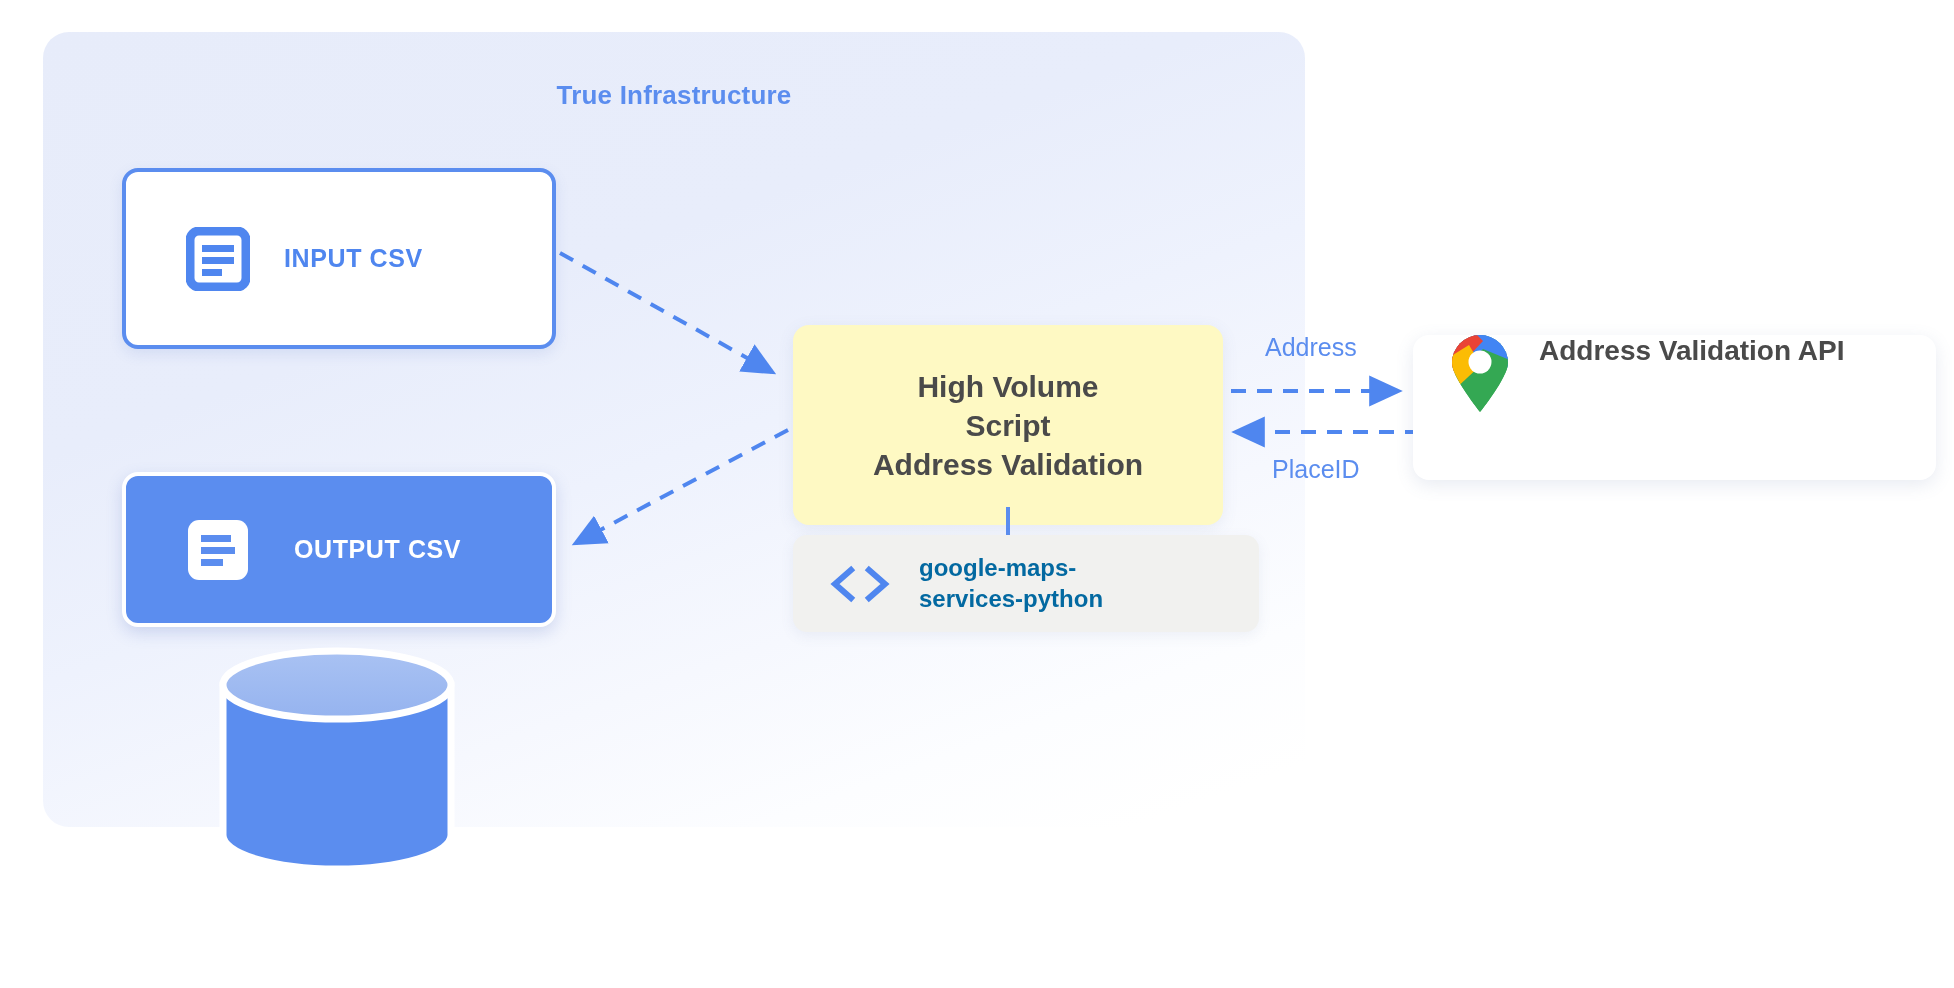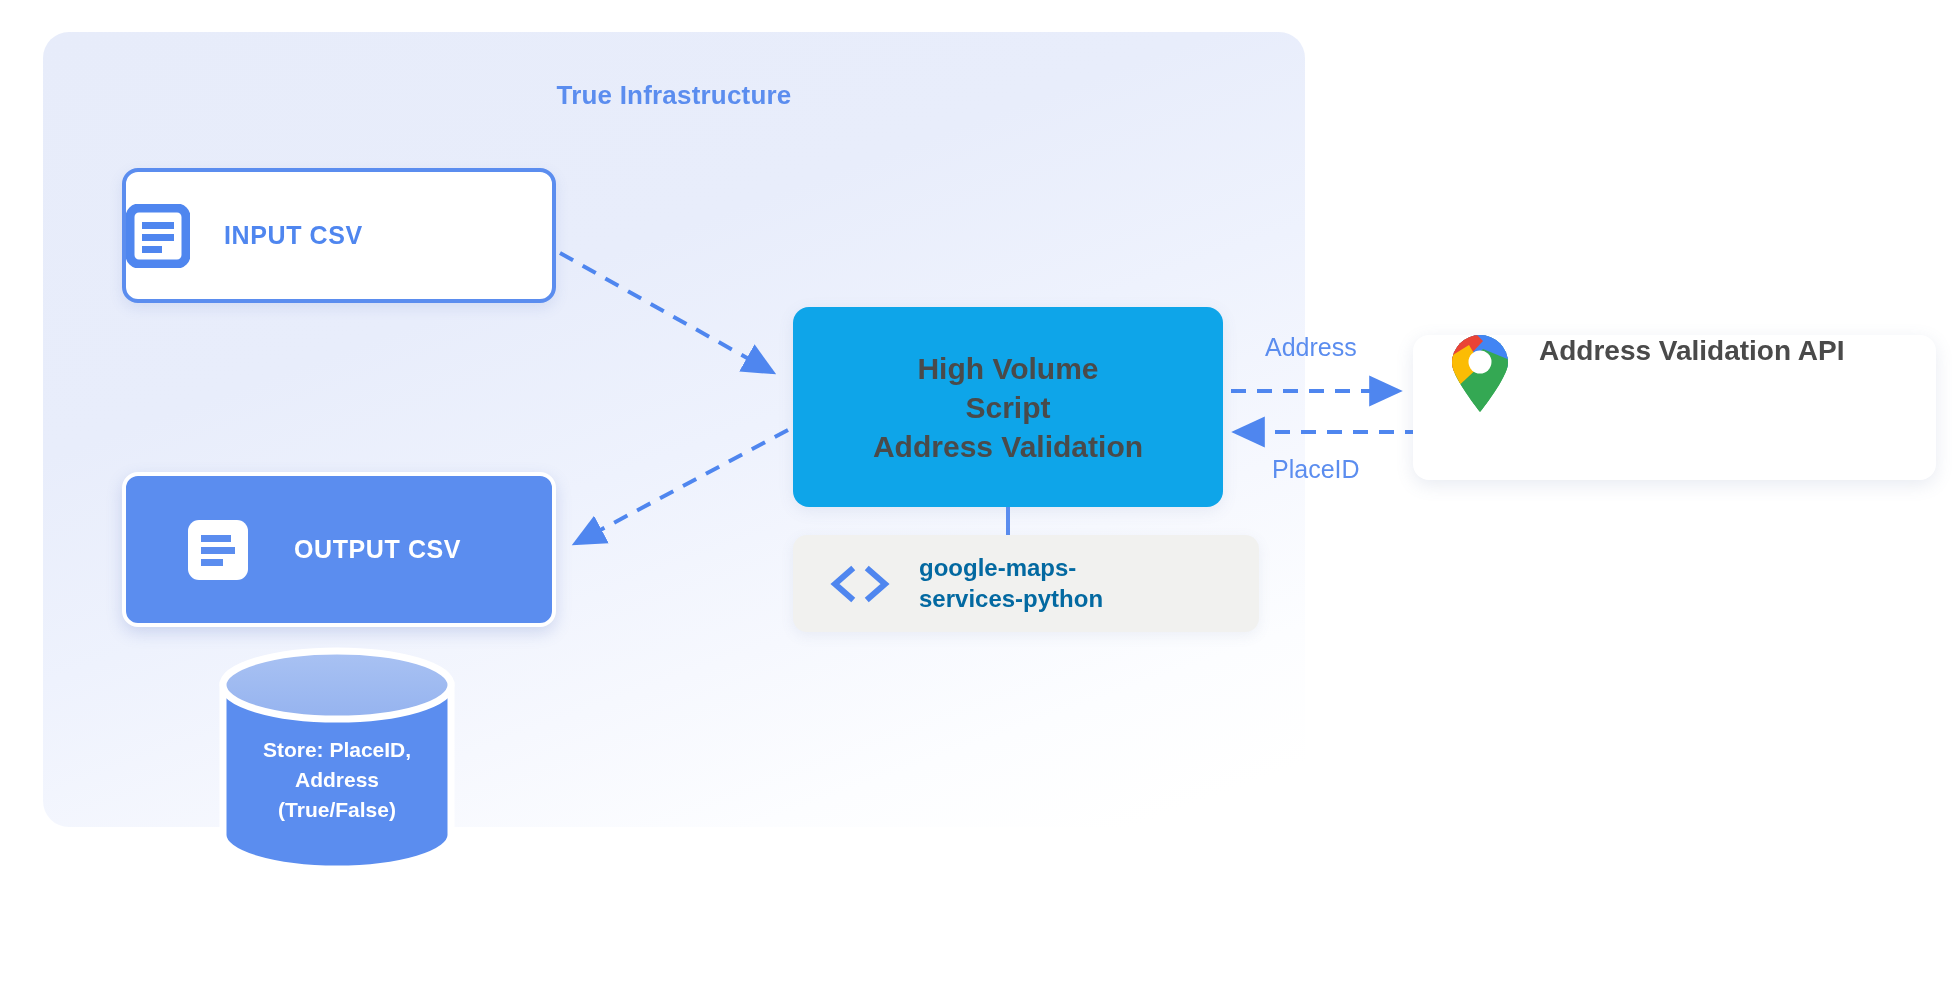--- a/index.html
+++ b/index.html
@@ -58,24 +58,25 @@
     display: flex;
     align-items: center;
     border-radius: 16px;
   }
 
   
   .input-csv {
     left: 122px;
     top: 168px;
     width: 434px;
-    height: 135px;
+    height: 181px;
     background: #ffffff;
     border: 4px solid #5b8def;
     box-shadow: 0 5px 14px rgba(80,110,190,0.13);
+    padding-left: 60px;
     gap: 34px;
   }
   .input-csv .label {
     font-size: 25px;
     font-weight: bold;
     color: #4f86ef;
     letter-spacing: 0.6px;
   }
 
   
@@ -97,25 +98,25 @@
     letter-spacing: 0.6px;
   }
 
   
   .doc-icon { width: 64px; height: 64px; flex: 0 0 auto; }
 
   
   .script-box {
     position: absolute;
     left: 793px;
-    top: 307px;
+    top: 325px;
     width: 430px;
     height: 200px;
     border-radius: 16px;
-    background: #0ea5e9;
+    background: #fef9c3;
     display: flex;
     align-items: center;
     justify-content: center;
     text-align: center;
     box-shadow: 0 4px 16px rgba(90,110,160,0.10);
   }
   .script-box .title {
     font-size: 30px;
     font-weight: bold;
     color: #4a4a4a;
@@ -276,25 +277,20 @@
     <svg viewBox="0 0 244 230" width="244" height="230">
       <defs>
         <linearGradient id="dbTop" x1="0" y1="0" x2="0" y2="1">
           <stop offset="0%" stop-color="#a9c2f3"></stop>
           <stop offset="100%" stop-color="#95b3ef"></stop>
         </linearGradient>
       </defs>
       <path d="M8,40 L8,190 A114,34 0 0 0 236,190 L236,40 Z" fill="#5b8def" stroke="#ffffff" stroke-width="7"></path>
       <ellipse cx="122" cy="40" rx="114" ry="34" fill="url(#dbTop)" stroke="#ffffff" stroke-width="7"></ellipse>
     </svg>
-  </div>
-  <div class="db-text">
-    <div>Store: PlaceID,</div>
-    <div>Address</div>
-    <div>(True/False)</div>
   </div>
 
   <div class="script-box">
     <div class="title">
       <div>High Volume</div>
       <div>Script</div>
       <div>Address Validation</div>
     </div>
   </div>
 

